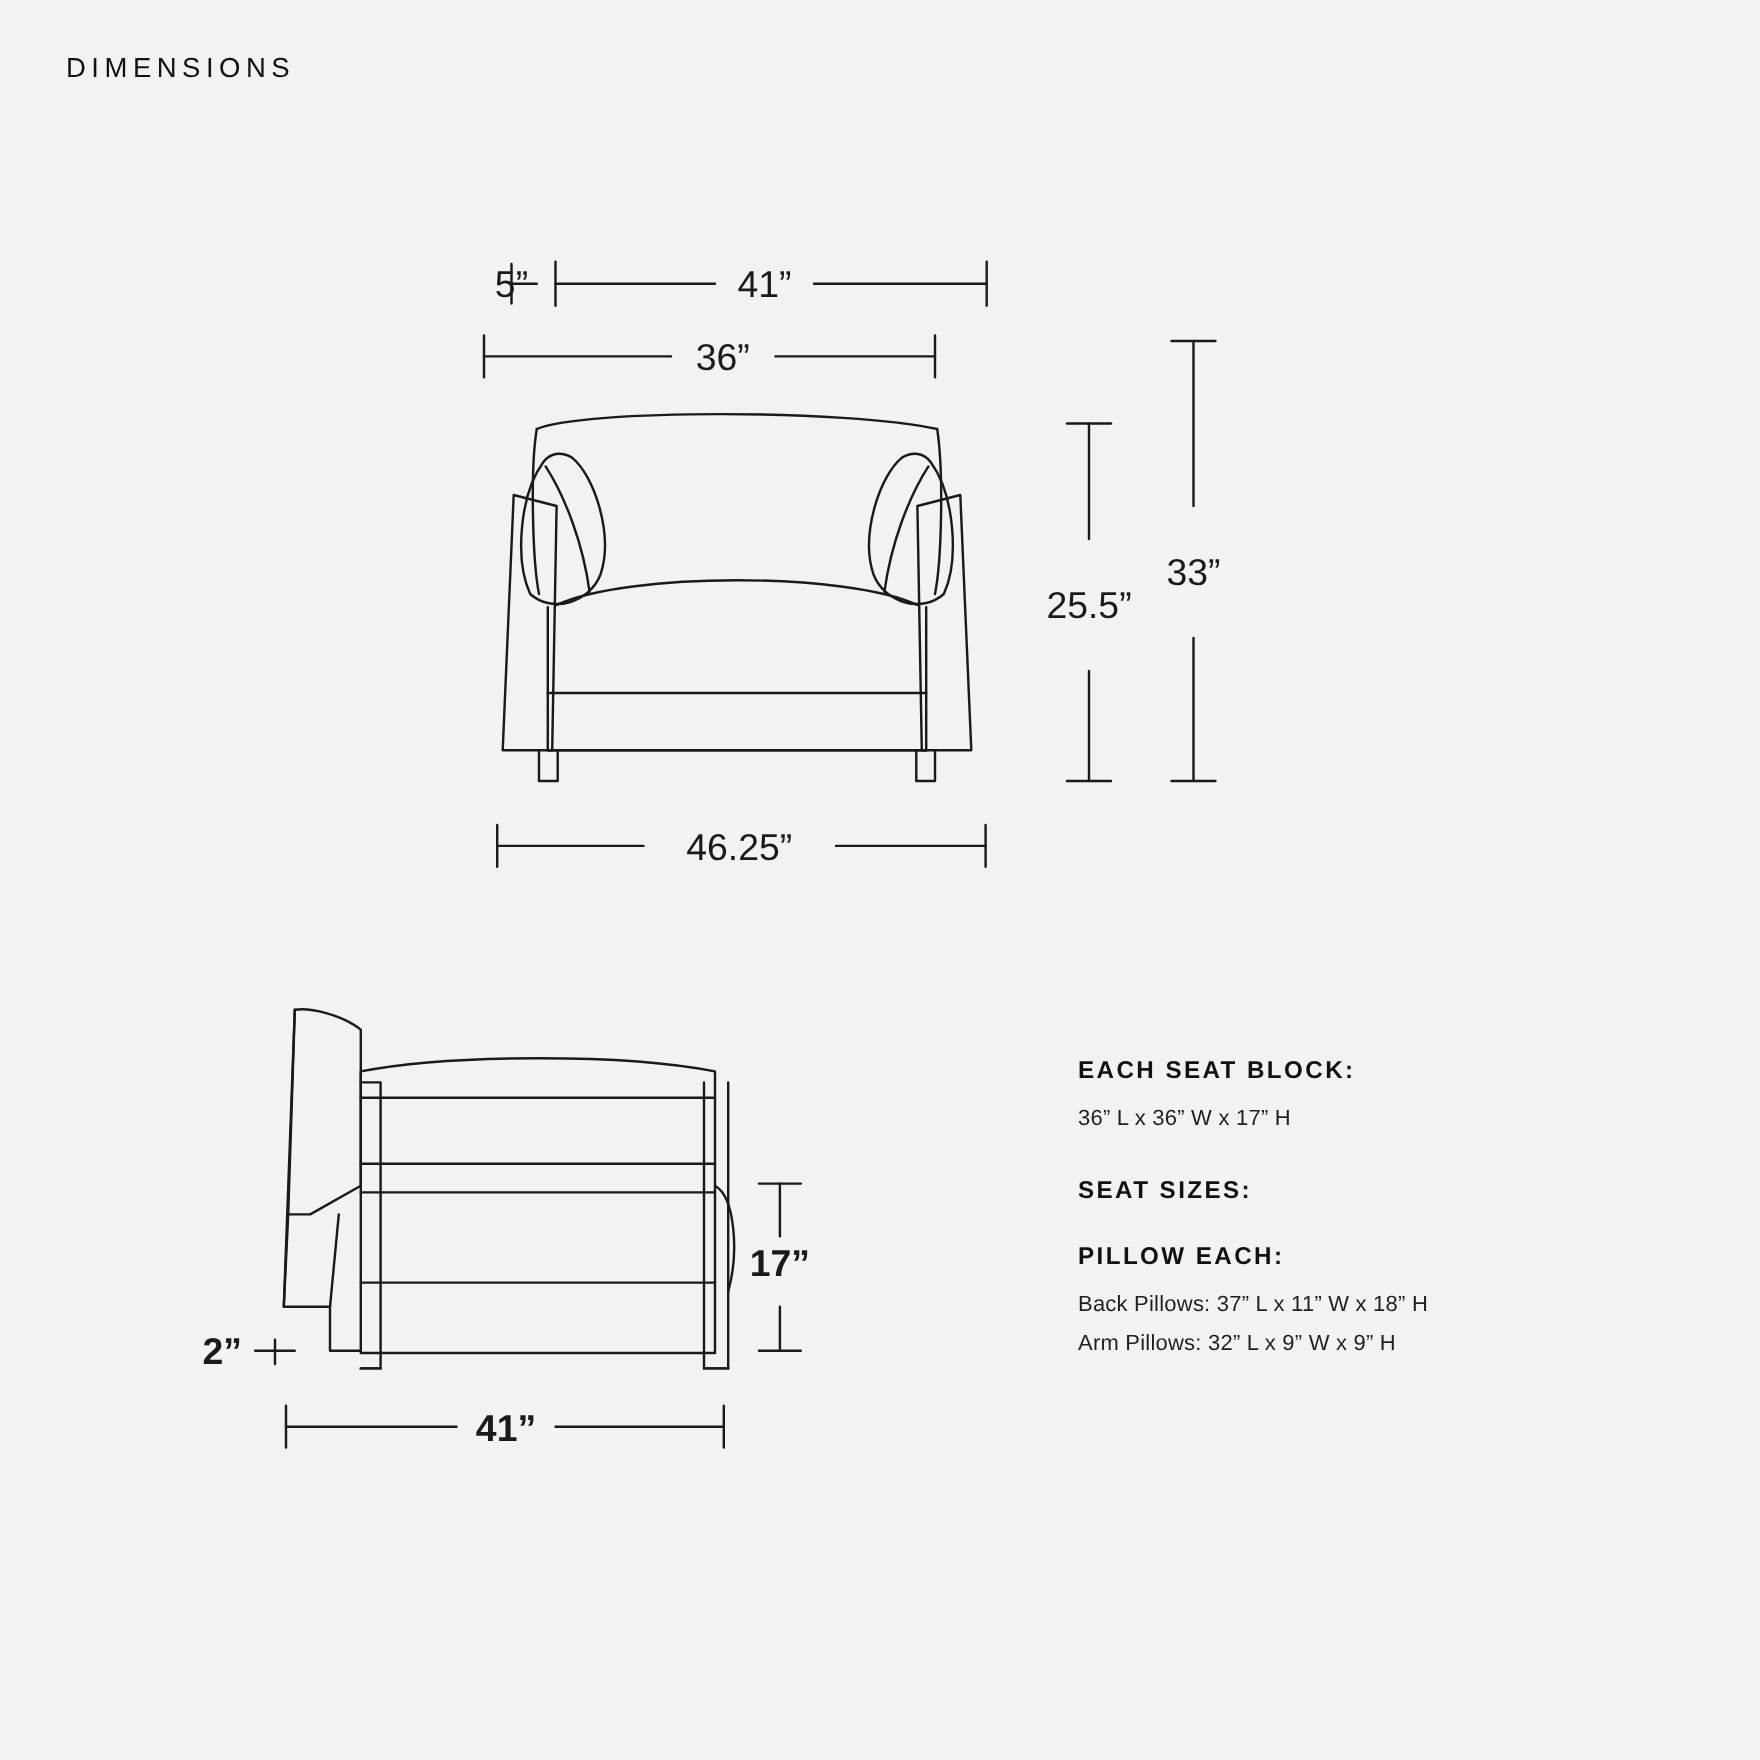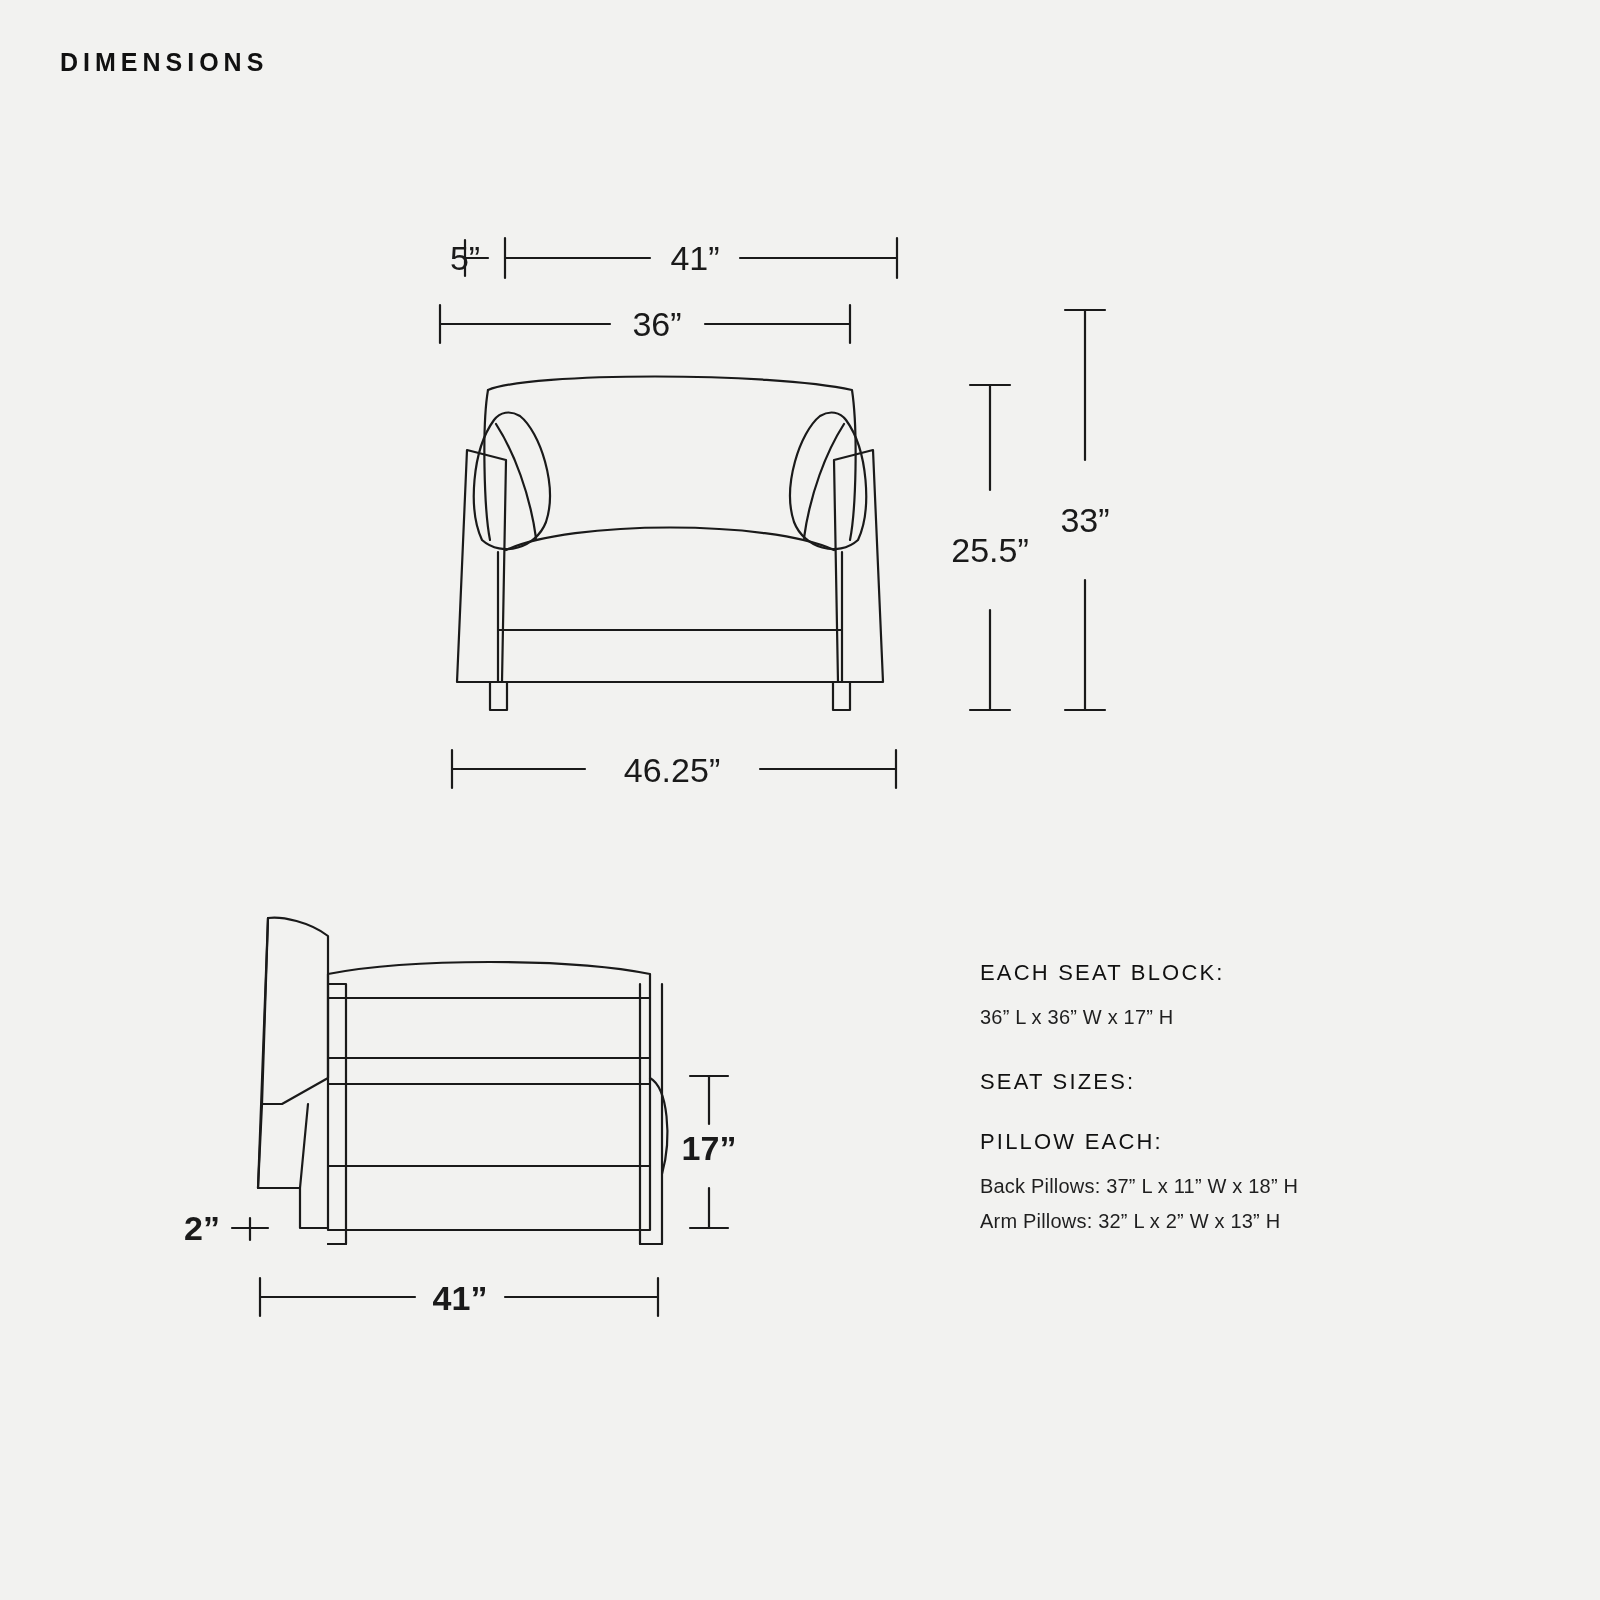--- a/index.html
+++ b/index.html
@@ -13,21 +13,21 @@
     position: relative;
     font-family: "Liberation Sans", sans-serif;
     color: #1a1a1a;
     overflow: hidden;
   }
   .page-title {
     position: absolute;
     left: 60px;
     top: 48px;
     font-size: 25px;
-    font-weight: bold;
+    font-weight: normal;
     letter-spacing: 5px;
     color: #111111;
   }
   .front-view {
     position: absolute;
     left: 410px;
     top: 210px;
     width: 760px;
     height: 620px;
   }
@@ -43,21 +43,21 @@
     position: absolute;
     left: 980px;
     top: 960px;
     width: 560px;
   }
   .spec-group {
     margin-bottom: 34px;
   }
   .spec-heading {
     font-size: 22px;
-    font-weight: normal;
+    font-weight: bold;
     letter-spacing: 2.2px;
     color: #111111;
     margin-bottom: 14px;
   }
   .spec-line {
     font-size: 20px;
     line-height: 1.75;
     color: #1f1f1f;
     letter-spacing: 0.2px;
   }
@@ -210,15 +210,15 @@
   <div class="spec-group">
     <div class="spec-heading">EACH SEAT BLOCK:</div>
     <div class="spec-line">36” L x 36” W x 17” H</div>
   </div>
   <div class="spec-group">
     <div class="spec-heading">SEAT SIZES:</div>
   </div>
   <div class="spec-group">
     <div class="spec-heading">PILLOW EACH:</div>
     <div class="spec-line">Back Pillows: 37” L x 11” W x 18” H</div>
-    <div class="spec-line">Arm Pillows: 32” L x 2” W x 13” H</div>
+    <div class="spec-line">Arm Pillows: 32” L x 9” W x 9” H</div>
   </div>
 </div>
 
 </body></html>

